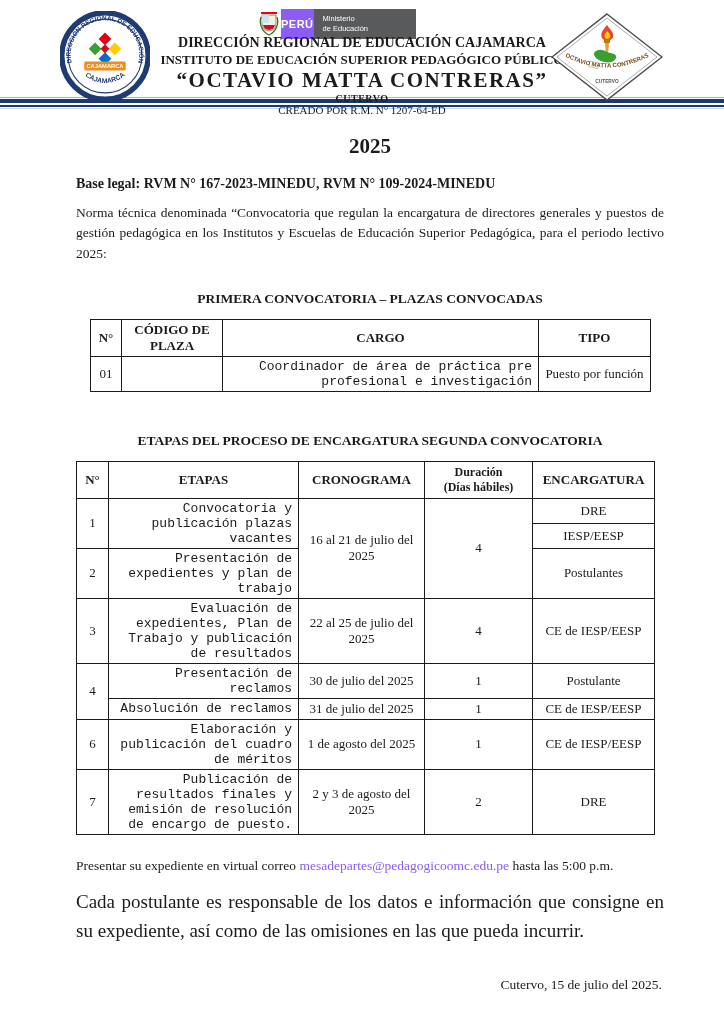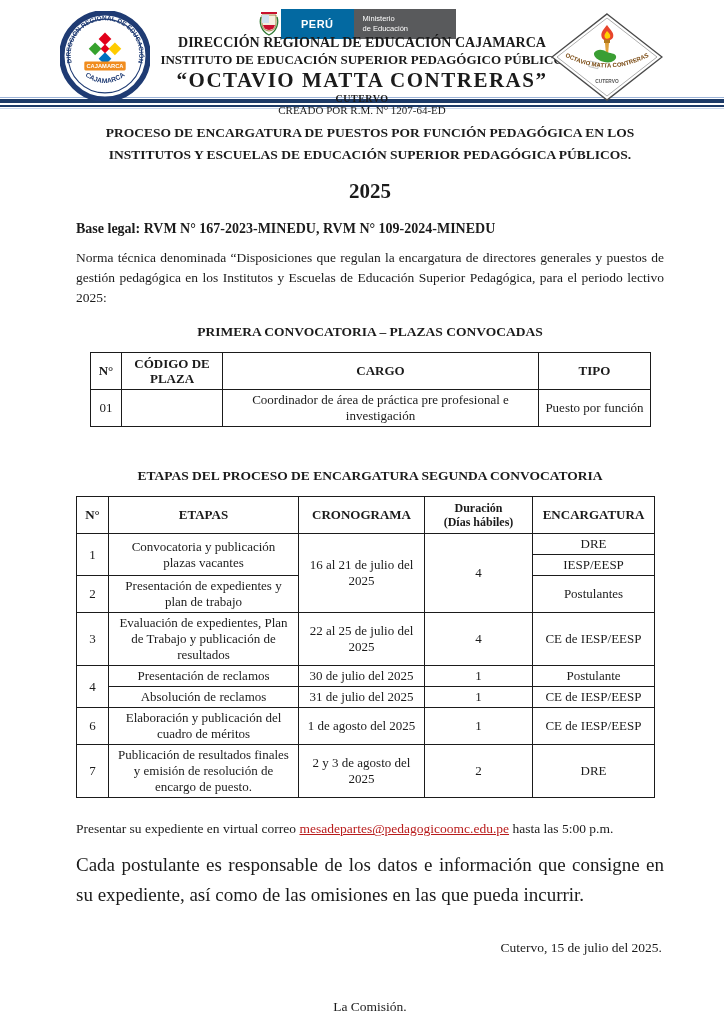--- a/index.html
+++ b/index.html
@@ -16,23 +16,23 @@
   
   .doc-header { position:relative; height:95px; }
   .seal-left  { position:absolute; left:60px;  top:11px; width:90px;  height:90px; }
   .seal-right { position:absolute; left:551px; top:13px; width:112px; height:88px; }
   .seal-left svg, .seal-right svg { width:100%; height:100%; display:block; }
 
   .ministry-banner { position:absolute; left:256px; top:9px; height:30px; display:flex; align-items:stretch; }
   .coat { width:25px; background:#fff; display:flex; align-items:center; justify-content:center; }
   .coat svg { width:20px; height:26px; display:block; }
   .peru-box {
-    background:#0369a1; color:#fff; font-family:"Liberation Sans", sans-serif;
+    background:#8b5cf6; color:#fff; font-family:"Liberation Sans", sans-serif;
     font-weight:bold; font-size:11px; letter-spacing:.5px;
-    display:flex; align-items:center; padding:0 20px;
+    display:flex; align-items:center; padding:0 0;
   }
   .ministry-box {
     background:#595a5c; color:#fff; font-family:"Liberation Sans", sans-serif;
     font-size:7.5px; line-height:1.3; width:102px;
     display:flex; flex-direction:column; justify-content:center; padding:0 0 0 9px;
   }
 
   .header-text { position:absolute; top:35px; left:0; width:100%; text-align:center; line-height:1.18; }
   .h-line1 { font-size:14px;   font-weight:bold; }
   .h-line2 { font-size:13px;   font-weight:bold; }
@@ -47,39 +47,39 @@
   .rule .d { height:1px; background:#c9d6ea; margin-top:1px; }
 
   
   .content { padding:13px 60px 0 76px; }
 
   .doc-title { width:532px; margin:0 auto; text-align:center; font-weight:bold; font-size:13.5px; line-height:1.65; }
   .doc-year  { text-align:center; font-weight:bold; font-size:21px; margin-top:12px; }
   .base-legal { font-weight:bold; font-size:14px; margin-top:17px; }
   .intro { font-size:13.5px; line-height:1.5; text-align:justify; margin-top:11px; }
   .section-heading { text-align:center; font-weight:bold; font-size:13.5px; }
-  .heading-plazas { margin-top:16px; }
+  .heading-plazas { margin-top:27px; }
   .heading-etapas { margin-top:41px; }
 
   table { border-collapse:collapse; font-size:13px; table-layout:fixed; }
   td, th { border:1px solid #1b1b1b; padding:2px 6px; vertical-align:middle; overflow:hidden; }
   th { text-align:center; font-weight:bold; line-height:1.2; }
   .c { text-align:center; }
-  .l { text-align:center; }
+  .l { text-align:right;font-family:Liberation Mono, monospace; }
 
   .plazas-table { margin:12px 0 0 14px; width:560px; }
   .plazas-table th { height:37px; }
   .plazas-table td { height:34px; }
 
   .etapas-table { margin-top:12px; width:578px; }
   .etapas-table th { height:37px; }
   .etapas-table .sub { font-weight:bold; font-size:12px; }
 
   .submit-line { font-size:13.5px; margin-top:23px; }
-  .email-link { color:#b91c1c; text-decoration:underline; cursor:pointer; }
+  .email-link { color:#8b5cf6; cursor:pointer; }
   .responsibility { font-size:19px; line-height:1.55; text-align:justify; margin-top:13px; }
   .dateline { font-size:13.5px; text-align:right; margin-top:31px; padding-right:2px; }
   .signature { font-size:13.5px; text-align:center; margin-top:43px; }
 
   .seal-arc { font-family:"Liberation Sans", sans-serif; font-weight:bold; }
 </style>
 </head>
 <body>
 
 <div class="page">
@@ -158,27 +158,26 @@
 
   <div class="rule">
     <div class="a"></div>
       <div class="b"></div>
       <div class="c"></div>
       <div class="d"></div>
   </div>
 
   <main class="content">
 
-    <p class="doc-title">PROCESO DE ENCARGATURA DE PUESTOS POR FUNCIÓN PEDAGÓGICA EN LOS INSTITUTOS Y ESCUELAS DE EDUCACIÓN SUPERIOR PEDAGÓGICA PÚBLICOS.</p>
 
     <p class="doc-year">2025</p>
 
     <p class="base-legal">Base legal: RVM N° 167-2023-MINEDU, RVM N° 109-2024-MINEDU</p>
 
-    <p class="intro">Norma técnica denominada “Disposiciones que regulan la encargatura de directores generales y puestos de gestión pedagógica en los Institutos y Escuelas de Educación Superior Pedagógica, para el periodo lectivo 2025:</p>
+    <p class="intro">Norma técnica denominada “Convocatoria que regulan la encargatura de directores generales y puestos de gestión pedagógica en los Institutos y Escuelas de Educación Superior Pedagógica, para el periodo lectivo 2025:</p>
 
     <h3 class="section-heading heading-plazas">PRIMERA CONVOCATORIA – PLAZAS CONVOCADAS</h3>
 
     <table class="plazas-table">
       <colgroup>
           <col style="width:31px">
           <col style="width:101px">
           <col style="width:316px">
           <col style="width:112px">
         </colgroup>

